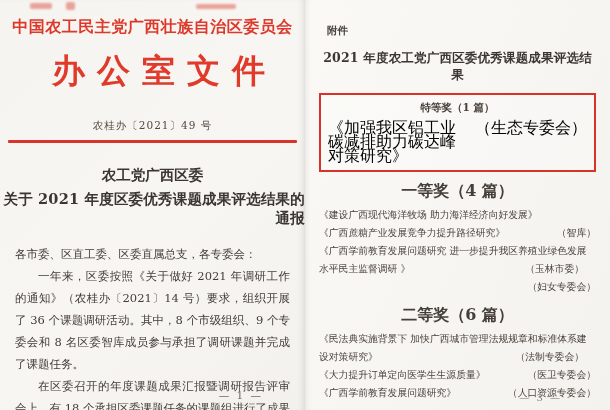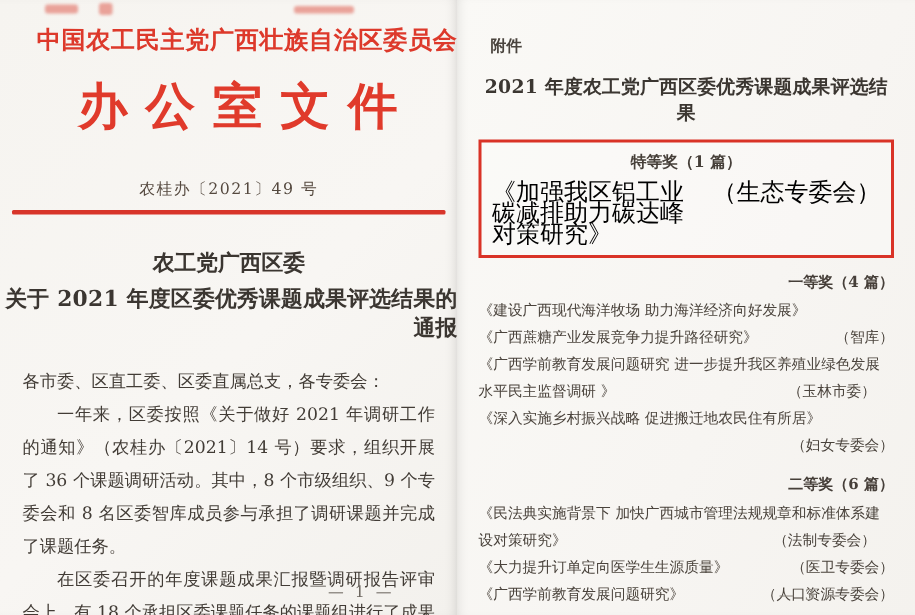--- a/index.html
+++ b/index.html
@@ -20,21 +20,21 @@
   }
   .page-right {
     left: 305px;
     background: linear-gradient(115deg, #faf9f6 0%, #f7f5f2 60%, #f4f2ee 100%);
     box-shadow: inset 5px 0 9px -7px rgba(0,0,0,.18);
     padding: 0 14px;
   }
   
   .artifact { position: absolute; background: rgba(217,62,47,.45); border-radius: 2px; filter: blur(1px); }
   .org-name {
-    margin-top: 17px; text-align: right;
+    margin-top: 17px; text-align: center;
     color: #dd392b; font-weight: bold; font-size: 16px; letter-spacing: .5px;
   }
   .doc-type {
     margin-top: 11px; text-align: center;
     color: #e03a2b; font-weight: bold; font-size: 33px;
     letter-spacing: 12px; padding-left: 24px;
   }
   .doc-number {
     margin-top: 25px; text-align: center;
     color: #55493f; font-size: 10.5px; letter-spacing: 1px;
@@ -59,21 +59,21 @@
   .result-title {
     margin-top: 12px; text-align: center;
     font-size: 12.5px; font-weight: bold; color: #3b3631; letter-spacing: .2px;
   }
   .special-box {
     margin-top: 9px; border: 2.5px solid #d93327;
     padding: 5px 7px 7px 7px; background: rgba(255,255,255,.25);
   }
   .award-label { text-align: center; font-weight: bold; font-size: 10.5px; color: #463f39; }
   .special-box .award-label { margin-top: 1px; }
-  .section-label { margin-top: 9px; margin-bottom: 4px; text-align: right; font-weight: bold; font-size: 10px; color: #463f39; }
+  .section-label { margin-top: 9px; margin-bottom: 4px; text-align: center; font-weight: bold; font-size: 16px; color: #463f39; }
   .items { font-size: 9.8px; color: #4a433c; }
   .item { line-height: 18px; }
   .item.row { display: flex; justify-content: space-between; }
   .item.row .attr { white-space: nowrap; padding-left: 6px; }
   .item.wrap2 { position: relative; }
   .item.wrap2 .attr { position: absolute; right: 12px; bottom: 0; background: transparent; }
   .item.attr-below .attr { display: block; text-align: right; }
   .special-box .item { margin-top: 6px; line-height: 14px; }
   .page-num-right {
     position: absolute; bottom: 7px; right: 48px;
@@ -124,21 +124,20 @@
     </div>
     <div class="item row">
       <span>《广西蔗糖产业发展竞争力提升路径研究》</span>
       <span class="attr">（智库）</span>
     </div>
     <div class="item wrap2">
       <span>《广西学前教育发展问题研究 进一步提升我区养殖业绿色发展水平民主监督调研 》</span>
       <span class="attr">（玉林市委）</span>
     </div>
     <div class="item attr-below">
-      <span>《深入实施乡村振兴战略 促进搬迁地农民住有所居》</span>
       <span class="attr">（妇女专委会）</span>
     </div>
   </div>
 
   <div class="section-label">二等奖（6 篇）</div>
   <div class="items">
     <div class="item wrap2">
       <span>《民法典实施背景下 加快广西城市管理法规规章和标准体系建设对策研究》</span>
       <span class="attr">（法制专委会）</span>
     </div>

